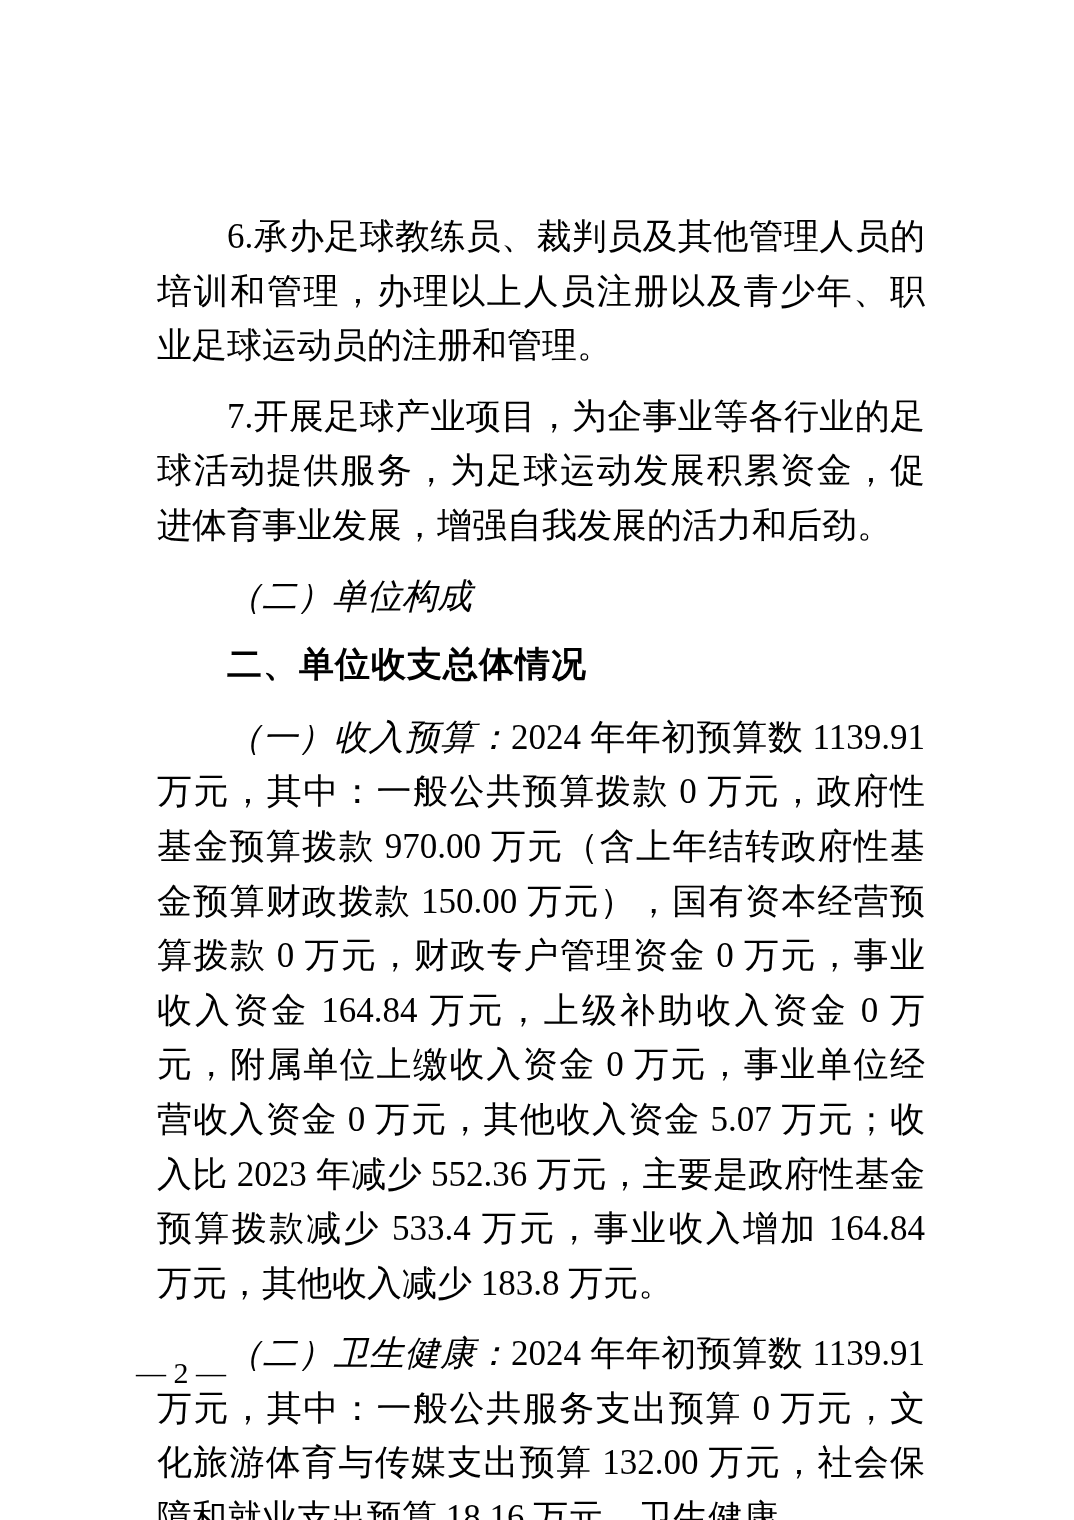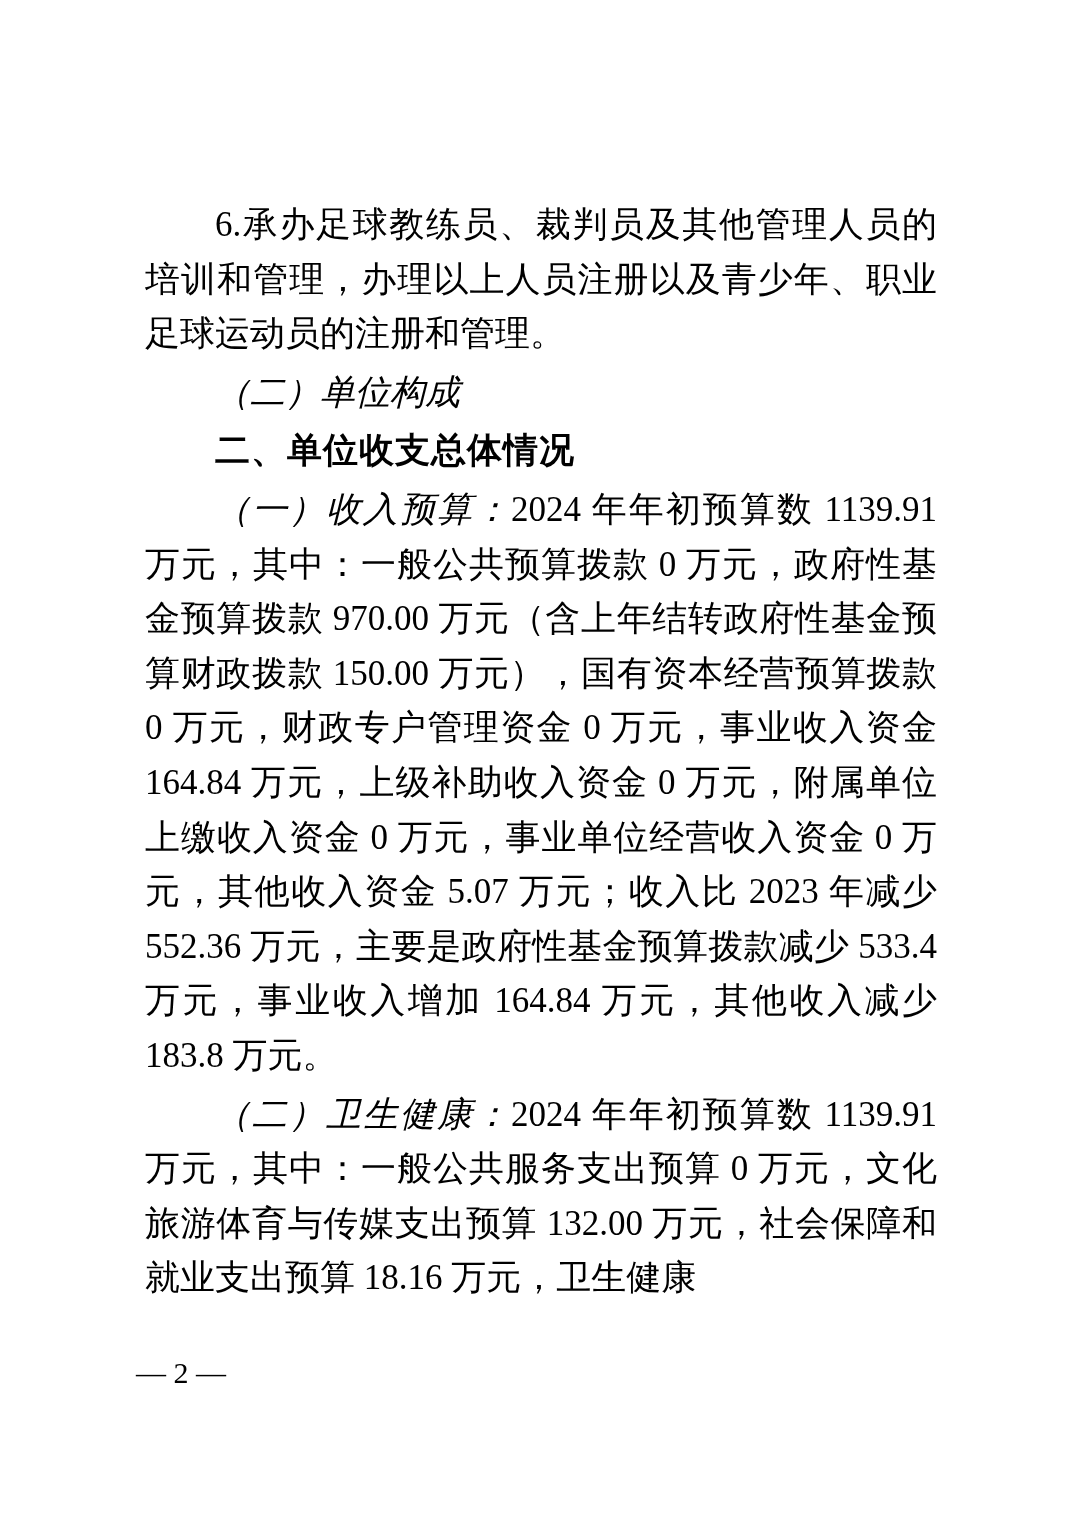--- a/index.html
+++ b/index.html
@@ -19,36 +19,36 @@
   .content {
     position: absolute;
     top: 194px;
     left: 141px;
     width: 800px;
     font-size: 35px;
     line-height: 54.6px;
     text-align: justify;
   }
   .content p {
-    margin: 4px;
+    margin: 16px;
     padding: 0;
     text-indent: 2em;
   }
   
   .body-text {
     font-weight: 400;
   }
   
   .kaiti {
     font-weight: 400;
     font-style: italic;
   }
   
   .section-heading {
-    font-family: Liberation Serif, serif;
+    font-family: Liberation Mono, monospace;
     font-weight: 700;
     letter-spacing: 1px;
   }
   .footer {
     position: absolute;
     left: 136px;
     top: 1354px;
     font-size: 30px;
     line-height: 38px;
     font-family: "Liberation Serif", "DejaVu Serif", serif;
@@ -56,20 +56,21 @@
   }
 </style>
 </head>
 <body>
 
 <div class="page">
   <div class="content">
 
     <p class="body-text">6.承办足球教练员、裁判员及其他管理人员的培训和管理，办理以上人员注册以及青少年、职业足球运动员的注册和管理。</p>
 
+    <p class="body-text">7.开展足球产业项目，为企事业等各行业的足球活动提供服务，为足球运动发展积累资金，促进体育事业发展，增强自我发展的活力和后劲。</p>
 
     <p class="kaiti">（二）单位构成</p>
 
 
     <p class="section-heading">二、单位收支总体情况</p>
 
     <p class="body-text"><span class="kaiti">（一）收入预算：</span><span>2024 年年初预算数 1139.91 万元，其中：一般公共预算拨款 0 万元，政府性基金预算拨款 970.00 万元（含上年结转政府性基金预算财政拨款 150.00 万元），国有资本经营预算拨款 0 万元，财政专户管理资金 0 万元，事业收入资金 164.84 万元，上级补助收入资金 0 万元，附属单位上缴收入资金 0 万元，事业单位经营收入资金 0 万元，其他收入资金 5.07 万元；收入比 2023 年减少 552.36 万元，主要是政府性基金预算拨款减少 533.4 万元，事业收入增加 164.84 万元，其他收入减少 183.8 万元。</span></p>
 
     <p class="body-text"><span class="kaiti">（二）卫生健康：</span><span>2024 年年初预算数 1139.91 万元，其中：一般公共服务支出预算 0 万元，文化旅游体育与传媒支出预算 132.00 万元，社会保障和就业支出预算 18.16 万元，卫生健康</span></p>
 

